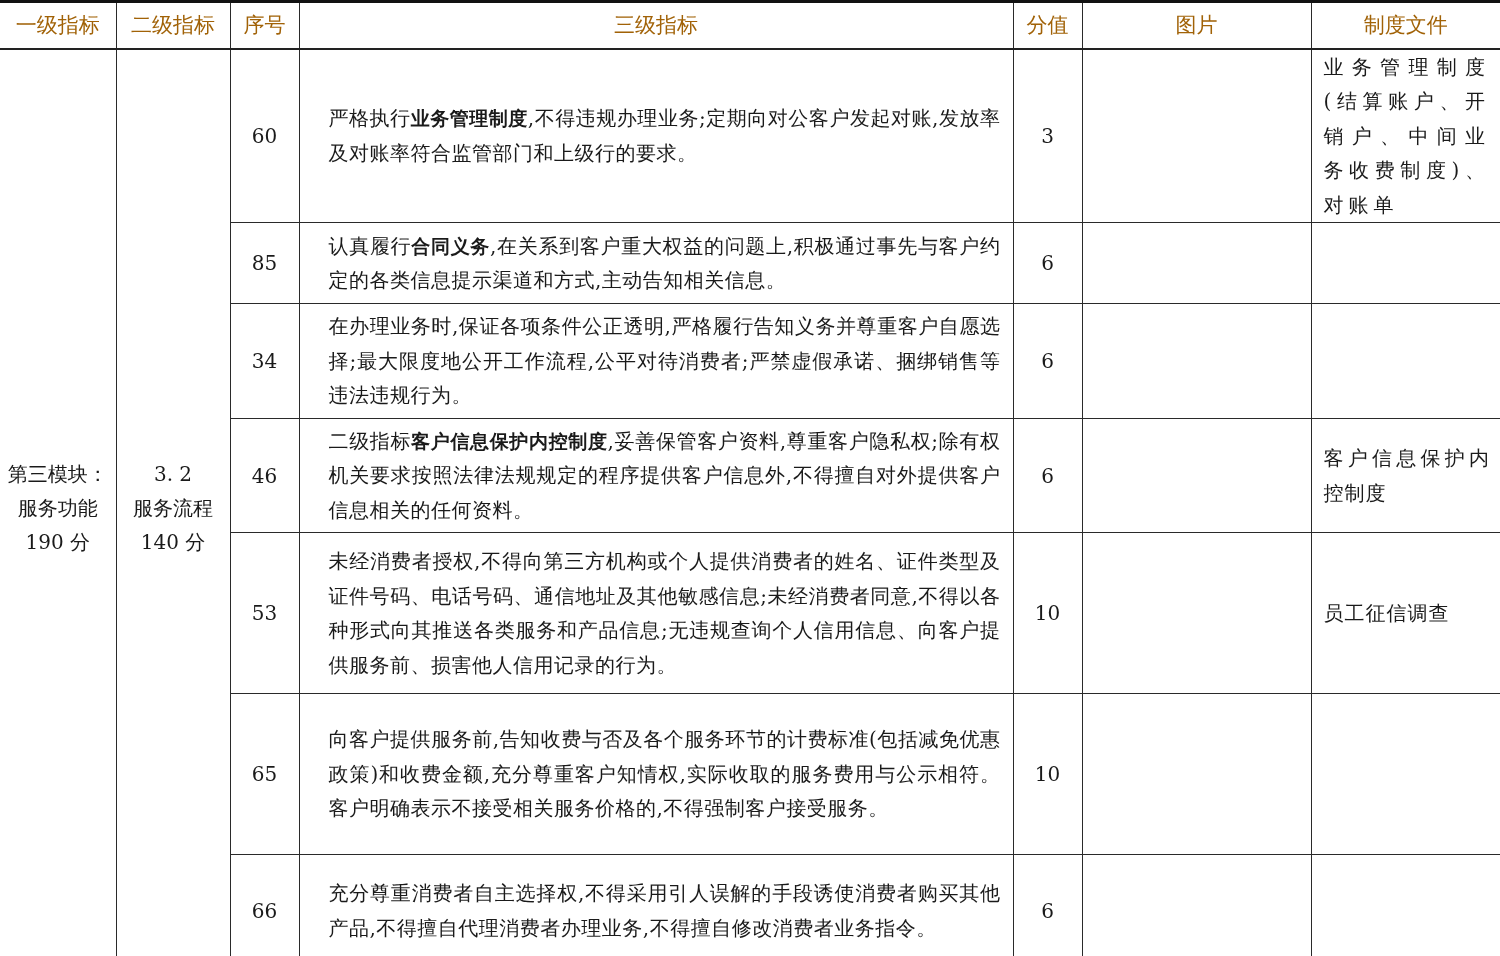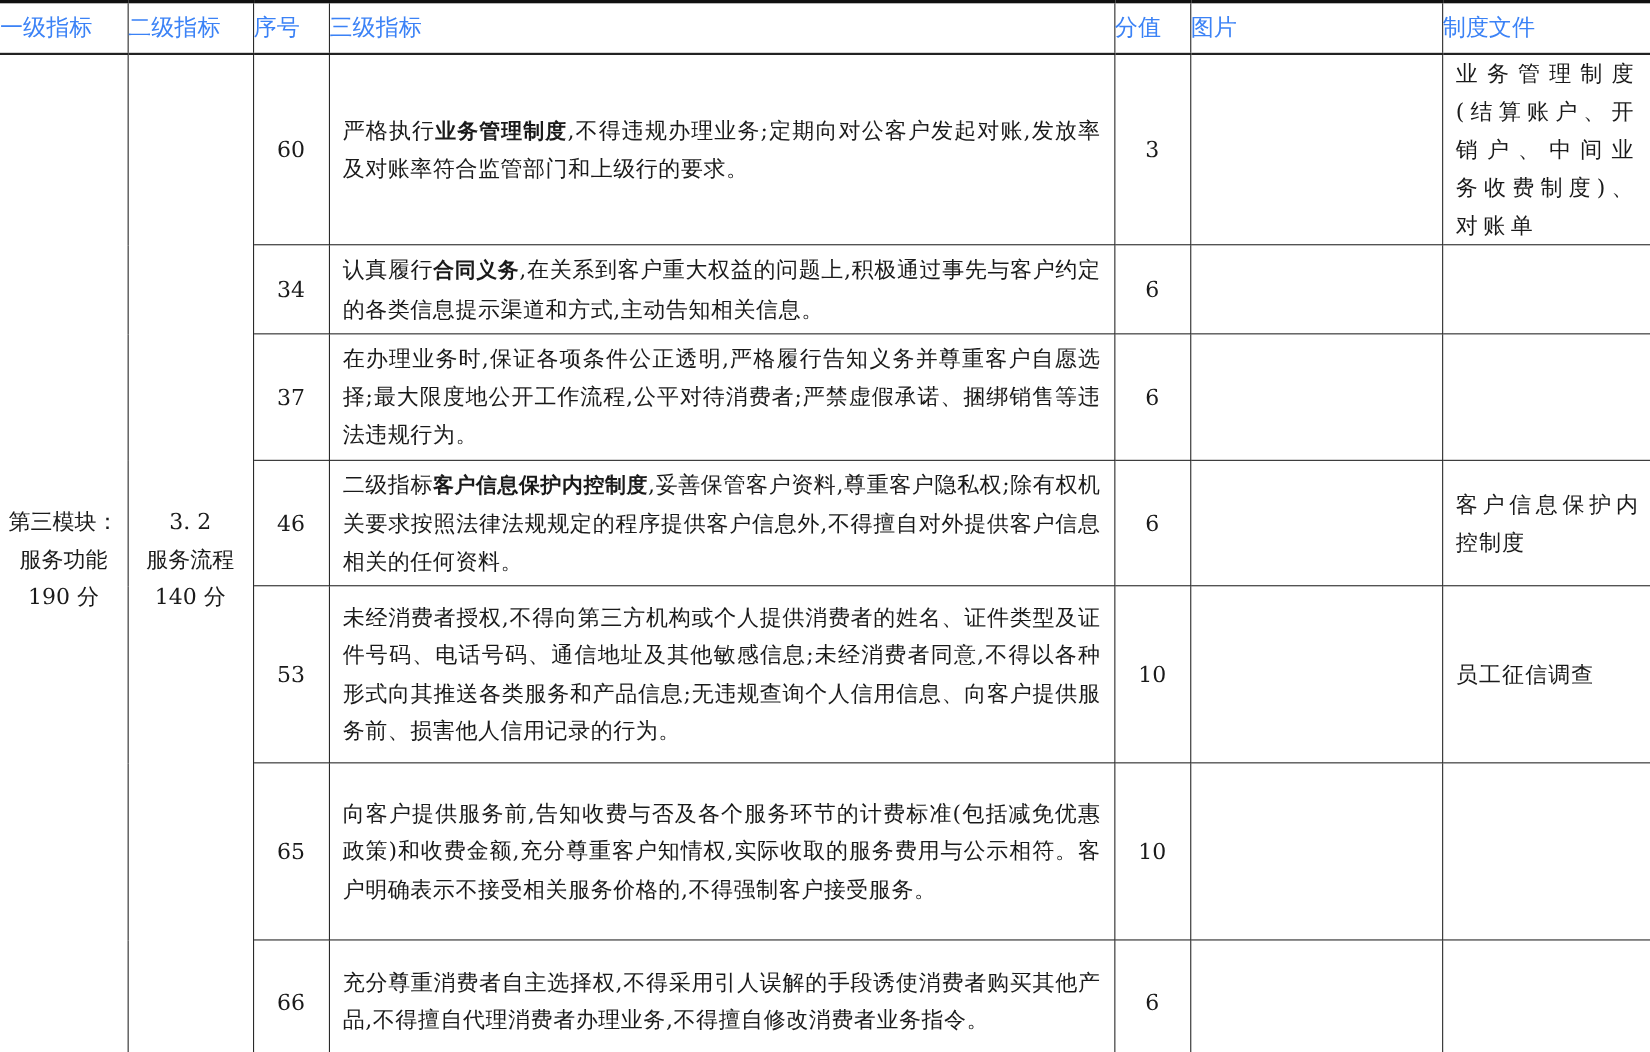--- a/index.html
+++ b/index.html
@@ -28,22 +28,22 @@
     font-weight: normal;
     vertical-align: middle;
   }
   thead tr {
     height: 47px;
   }
   thead th {
     border-top: 3px solid #111;
     border-bottom: 2.5px solid #222;
     font-size: 21px;
-    color: #3b82f6;
-    text-align: left;
+    color: #a16207;
+    text-align: center;
     letter-spacing: 0;
   }
   tbody tr:last-child td {
     border-bottom: 3px solid #111;
   }
   th:first-child, td:first-child { border-left: none; }
   th:last-child, td:last-child { border-right: none; margin-left: 37px; }
 
   .col-level1 { width: 116px; }
   .col-level2 { width: 114px; }
@@ -52,21 +52,21 @@
   .col-score { width: 69px; }
   .col-image { width: 229px; }
   .col-doc { width: 189px; }
 
   .cell-center {
     text-align: center;
     font-size: 20px;
     line-height: 34px;
   }
   .cell-level3 {
-    padding: 0 12px 0 12px;
+    padding: 0 12px 0 29px;
     font-size: 20px;
     line-height: 34.5px;
     text-align: justify;
     letter-spacing: 0.5px;
   }
   .cell-level3 b {
     font-family: "DejaVu Sans", "Liberation Sans", sans-serif;
     font-weight: bold;
     font-size: 19px;
   }
@@ -125,29 +125,29 @@
         <span>140 分</span>
       </td>
       <td class="cell-center">60</td>
       <td class="cell-level3"><span>严格执行</span><b>业务管理制度</b><span>,不得违规办理业务;定期向对公客户发起对账,发放率及对账率符合监管部门和上级行的要求。</span></td>
       <td class="cell-center">3</td>
       <td></td>
       <td class="cell-doc doc-spaced">业务管理制度(结算账户、开销户、中间业务收费制度)、对账单</td>
     </tr>
 
     <tr style="height:81px">
-      <td class="cell-center">34</td>
+      <td class="cell-center">85</td>
       <td class="cell-level3"><span>认真履行</span><b>合同义务</b><span>,在关系到客户重大权益的问题上,积极通过事先与客户约定的各类信息提示渠道和方式,主动告知相关信息。</span></td>
       <td class="cell-center">6</td>
       <td></td>
       <td class="cell-doc"></td>
     </tr>
 
     <tr style="height:115px">
-      <td class="cell-center">37</td>
+      <td class="cell-center">34</td>
       <td class="cell-level3"><span>在办理业务时,保证各项条件公正透明,严格履行告知义务并尊重客户自愿选择;最大限度地公开工作流程,公平对待消费者;严禁虚假承诺、捆绑销售等违法违规行为。</span><b></b><span></span></td>
       <td class="cell-center">6</td>
       <td></td>
       <td class="cell-doc"></td>
     </tr>
 
     <tr style="height:114px">
       <td class="cell-center">46</td>
       <td class="cell-level3"><span>二级指标</span><b>客户信息保护内控制度</b><span>,妥善保管客户资料,尊重客户隐私权;除有权机关要求按照法律法规规定的程序提供客户信息外,不得擅自对外提供客户信息相关的任何资料。</span></td>
       <td class="cell-center">6</td>

